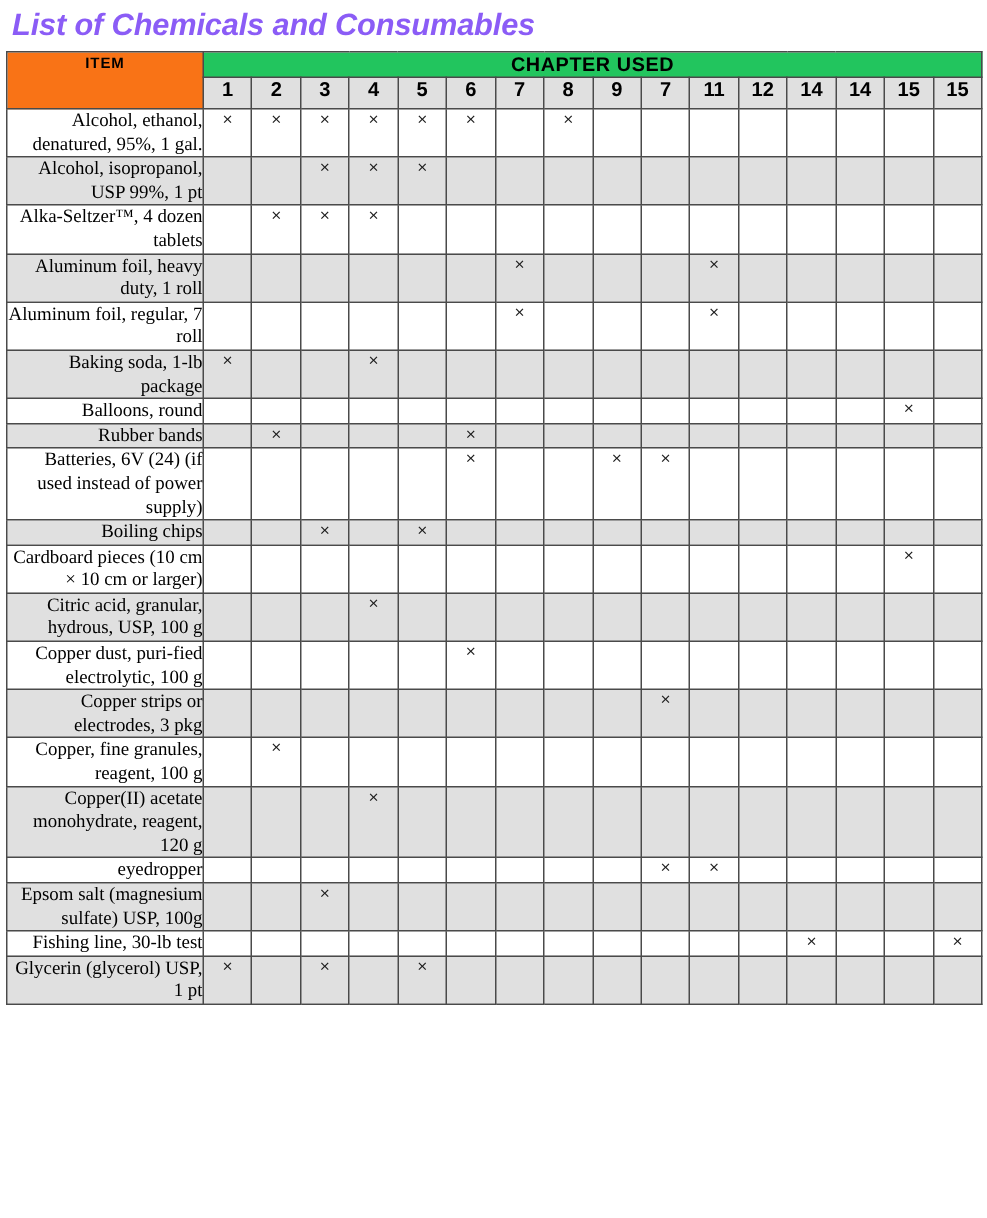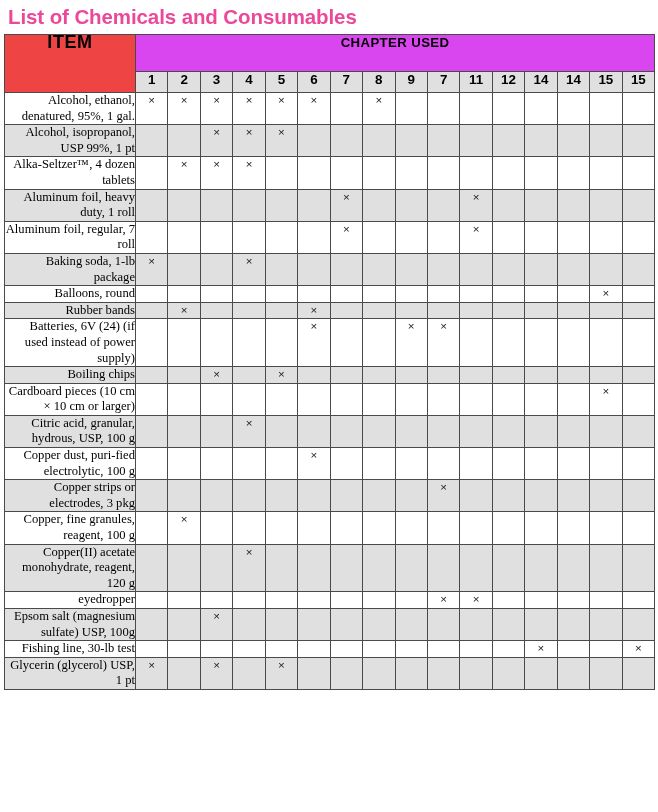--- a/index.html
+++ b/index.html
@@ -23,25 +23,26 @@
     box-sizing: border-box;
     overflow: hidden;
   }
 
   
   .page-title {
     font-family: "Liberation Sans", sans-serif;
     font-weight: bold;
     font-size: 20.5px;
     letter-spacing: -0.1px;
-    color: #ec4899;
+    color: #8b5cf6;
     padding: 4px 12px 0 8px;
     margin: 0;
     line-height: 26px;
     white-space: nowrap;
+    font-style: italic;
   }
 
   
   table.chem-table {
     border-collapse: collapse;
     table-layout: fixed;
     width: 650px;
     margin: 4px 0 0 4px;
     font-size: 12.4px;
     line-height: 15.4px;
@@ -51,44 +52,44 @@
   table.chem-table th {
     border: 1px solid #4a4a4a;
     padding: 0;
     vertical-align: top;
     box-sizing: border-box;
   }
 
   
   th.item-head {
     width: 131px;
-    background: #ef4444;
+    background: #f97316;
     border-top: 3px solid #2c2c2c;
     border-left: 1px solid #4a4a4a;
     border-right: 1px solid #4a4a4a;
     font-family: "Liberation Sans", sans-serif;
     font-weight: bold;
-    font-size: 18px;
+    font-size: 10px;
     letter-spacing: 0.6px;
     text-align: center;
     vertical-align: middle;
     color: #000;
   }
 
   th.chapter-head {
-    background: #d946ef;
+    background: #22c55e;
     border-top: 3px solid #2c2c2c;
     border-bottom: 1px solid #4a4a4a;
     font-family: "Liberation Sans", sans-serif;
     font-weight: bold;
     font-size: 13.2px;
     letter-spacing: 0.4px;
     text-align: center;
     vertical-align: middle;
-    height: 37px;
+    height: 17px;
     color: #000;
   }
 
   th.num-head {
     background: #e0e0e0;
     font-family: "Liberation Sans", sans-serif;
     font-weight: bold;
     font-size: 13.4px;
     text-align: center;
     vertical-align: middle;

